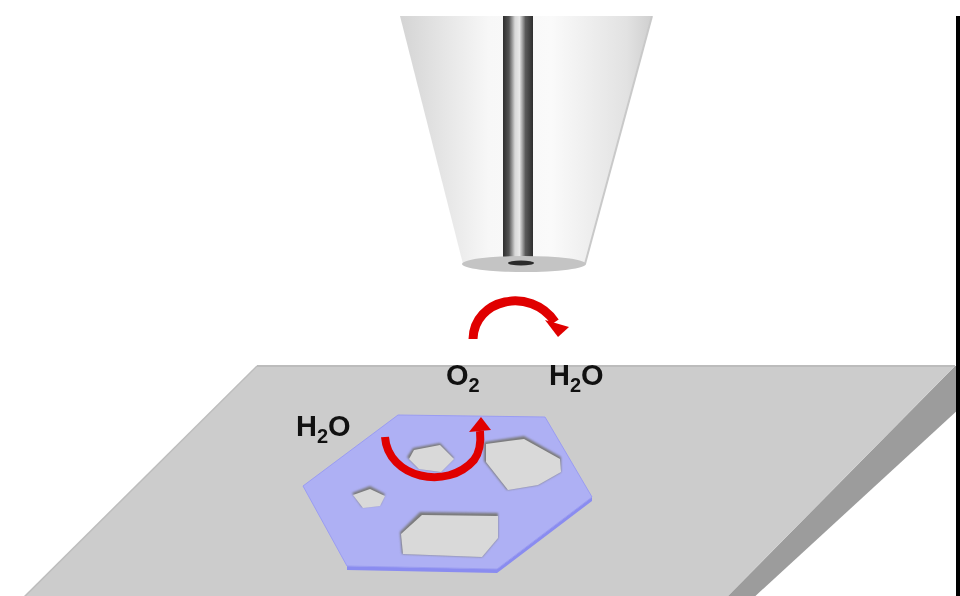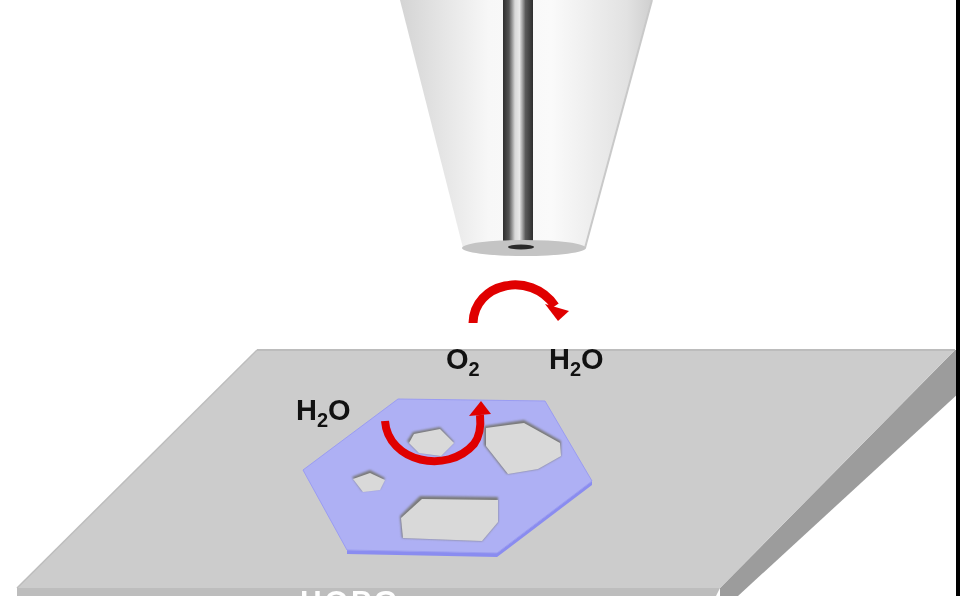--- a/index.html
+++ b/index.html
@@ -1,17 +1,17 @@
 <!DOCTYPE html>
 <html><head>
 <meta charset="utf-8">
 <style>
   html, body { margin: 0; padding: 0; }
   body { width: 960px; height: 596px; overflow: hidden; background: #ffffff; position: relative; font-family: "Liberation Sans", sans-serif; }
-  #stage { position: absolute; left: 0; top: 0; width: 960px; height: 420px; }
+  #stage { position: absolute; left: 0; top: 16px; width: 960px; height: 420px; }
   .label { position: absolute; font-family: "Liberation Sans", sans-serif; font-weight: bold; font-size: 29px; color: #111111; line-height: 1; white-space: nowrap; }
   .label sub { font-size: 20px; vertical-align: -7px; line-height: 0; }
   .right-border { position: absolute; right: 0; top: 0; width: 4px; height: 596px; background: #000; }
   .hopg-label { position: absolute; left: 300px; top: 584px; color: #ffffff; font-family: "Liberation Sans", sans-serif; font-weight: bold; font-size: 30px; letter-spacing: 3px; }
 </style>
 </head>
 <body>
 
 <div id="stage">
   <svg width="960" height="596" viewBox="0 0 960 596" xmlns="http://www.w3.org/2000/svg">

